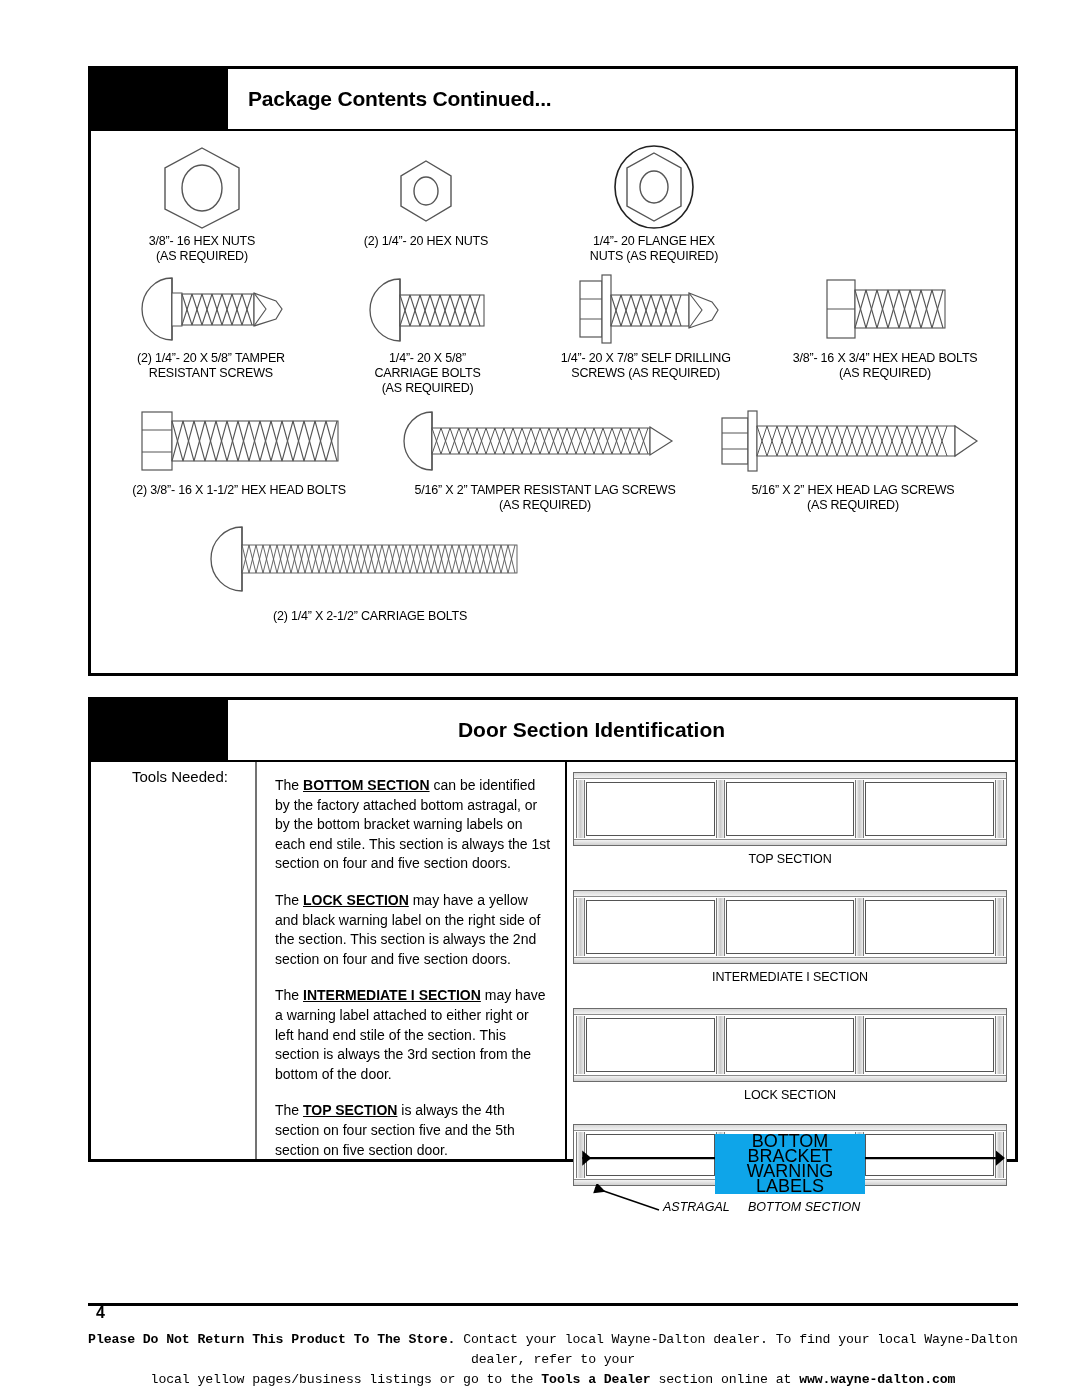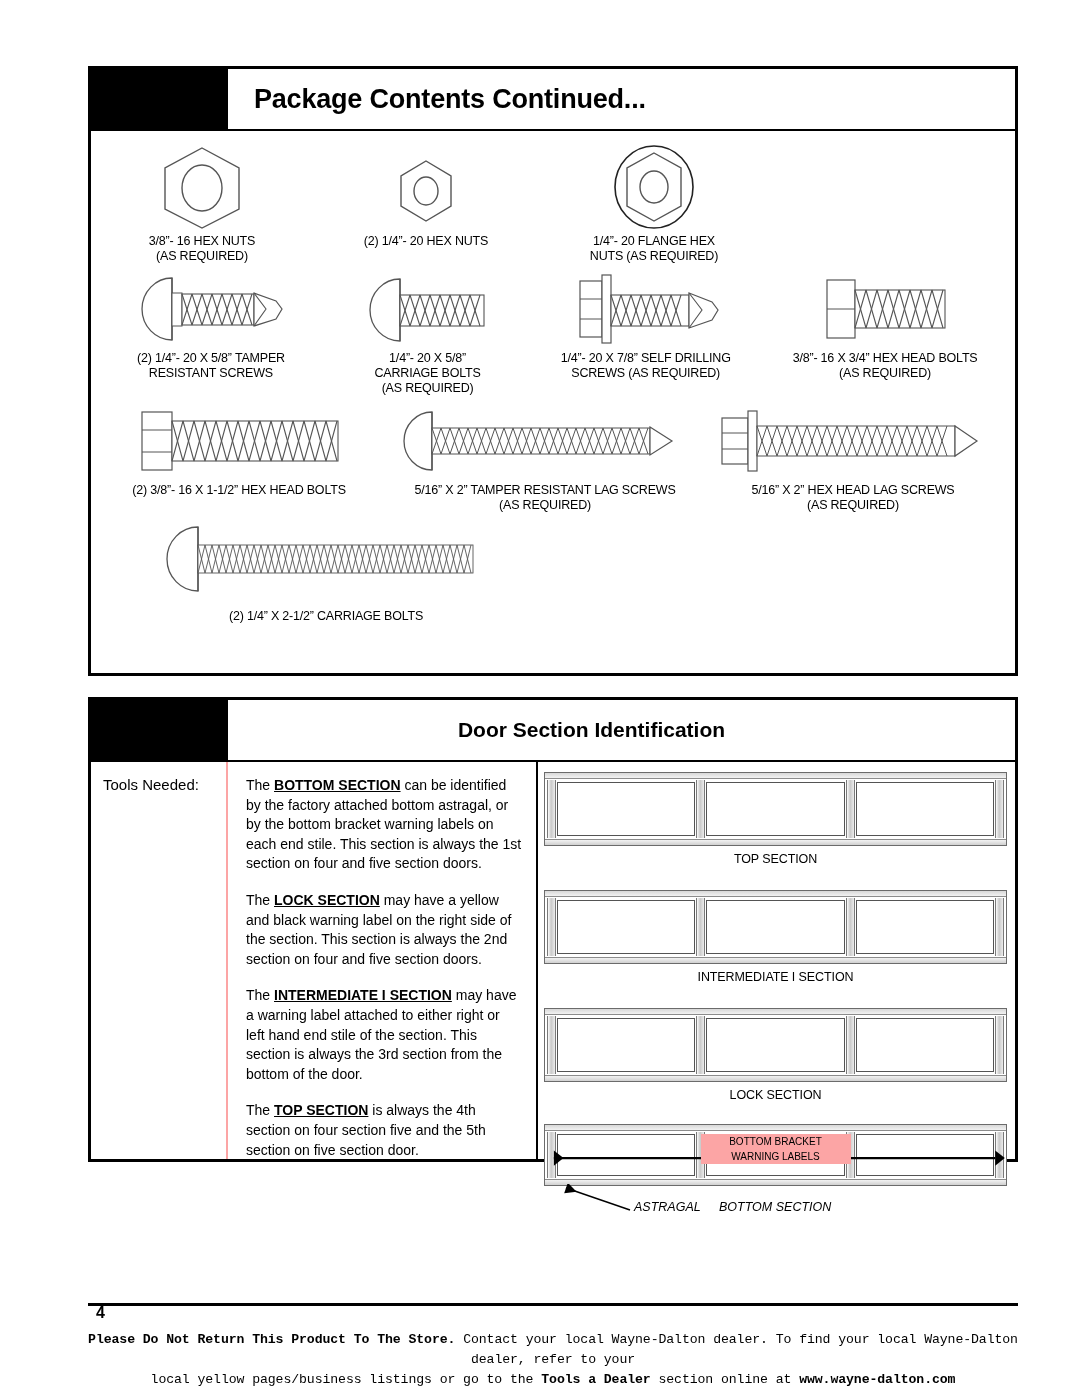--- a/index.html
+++ b/index.html
@@ -25,23 +25,23 @@
     display: flex;
     align-items: stretch;
     height: 62px;
     border-bottom: 2px solid #000;
   }
   .head-black { background: #000; width: 137px; flex: 0 0 137px; }
   .head-title {
     flex: 1;
     display: flex;
     align-items: center;
-    padding-left: 26px;
+    padding-left: 20px;
     font-weight: bold;
-    font-size: 27px;
+    font-size: 21px;
     letter-spacing: -0.2px;
   }
 
   .panel-body { padding: 8px 12px 0 0; }
 
   
   .hw-row { display: flex; width: 100%; }
   .hw-cell {
     display: flex;
     flex-direction: column;
@@ -67,23 +67,24 @@
   .door-head-black { background:#000; width: 137px; flex:0 0 137px; }
   .door-head-title {
     flex: 1;
     display:flex; align-items:center; justify-content:center;
     font-weight:bold; font-size:21px;
     padding-right: 60px;
   }
   .door-body { display:flex; height: calc(100% - 62px); }
   .col-tools {
     width: 137px; flex: 0 0 137px;
-    border-right: 2px solid #fca5a5;
-    padding: 14px 0 0 12px;
+    border-right: 2px solid #737373;
+    padding: 6px 0 0 12px;
     font-size: 15px;
+    margin-left: 29px;
   }
   .col-text {
     width: 310px; flex: 0 0 310px;
     border-right: 2px solid #000;
     padding: 14px 14px 0 18px;
     font-size: 14px;
     line-height: 19.6px;
   }
   .col-text p { margin-bottom: 17px; }
   .col-text b { font-weight: bold; text-decoration: underline; }
@@ -129,24 +130,24 @@
     text-align: center;
     font-size: 12.5px;
     letter-spacing: -0.1px;
     padding-top: 6px;
   }
 
   
   .bottom-block { position: relative; }
   .callout-txt {
     position: absolute;
-    font-size: 10px;
+    font-size: 18px;
     line-height: 15px;
     text-align: center;
-    background: #fca5a5;
+    background: #0ea5e9;
     padding: 0 9px;
     white-space: pre-line;
     z-index: 4;
   }
   .bot-lines { position:absolute; left:0; top:0; width:100%; height:100%; z-index:3; }
   .astragal-row {
     position: relative;
     height: 34px;
     font-style: italic;
   }
@@ -333,21 +334,21 @@
               </g>
               <path d="M245 22 L267 37 L245 52 Z" fill="#fff" stroke="#555" stroke-width="1.2"></path>
             </svg>
           </div>
           <div class="hw-label">5/16” X 2” HEX HEAD LAG SCREWS
 (AS REQUIRED)</div>
         </div>
       </div>
 
       <div class="hw-row" style="padding-top:6px;">
-        <div class="hw-cell" style="width:470px;">
+        <div class="hw-cell" style="width:470px;margin-left:44px;">
           <div class="hw-art" style="height:76px;">
             <svg width="380" height="76" viewBox="0 0 380 76">
               <path d="M62 8 A31 32 0 0 0 62 72 Z" fill="#fff" stroke="#555" stroke-width="1.3"></path>
               <line x1="62" y1="8" x2="62" y2="72" stroke="#555" stroke-width="1.3"></line>
               <g stroke="#555" stroke-width="0.9" fill="none">
                 <rect x="62" y="26" width="275" height="28" fill="#fff"></rect>
                 <path d="M62 26 L69 54 M69 26 L76 54 M76 26 L83 54 M83 26 L90 54 M90 26 L97 54 M97 26 L104 54 M104 26 L111 54 M111 26 L118 54 M118 26 L125 54 M125 26 L132 54 M132 26 L139 54 M139 26 L146 54 M146 26 L153 54 M153 26 L160 54 M160 26 L167 54 M167 26 L174 54 M174 26 L181 54 M181 26 L188 54 M188 26 L195 54 M195 26 L202 54 M202 26 L209 54 M209 26 L216 54 M216 26 L223 54 M223 26 L230 54 M230 26 L237 54 M237 26 L244 54 M244 26 L251 54 M251 26 L258 54 M258 26 L265 54 M265 26 L272 54 M272 26 L279 54 M279 26 L286 54 M286 26 L293 54 M293 26 L300 54 M300 26 L307 54 M307 26 L314 54 M314 26 L321 54 M321 26 L328 54 M328 26 L335 54"></path>
                 <path d="M69 26 L62 54 M76 26 L69 54 M83 26 L76 54 M90 26 L83 54 M97 26 L90 54 M104 26 L97 54 M111 26 L104 54 M118 26 L111 54 M125 26 L118 54 M132 26 L125 54 M139 26 L132 54 M146 26 L139 54 M153 26 L146 54 M160 26 L153 54 M167 26 L160 54 M174 26 L167 54 M181 26 L174 54 M188 26 L181 54 M195 26 L188 54 M202 26 L195 54 M209 26 L202 54 M216 26 L209 54 M223 26 L216 54 M230 26 L223 54 M237 26 L230 54 M244 26 L237 54 M251 26 L244 54 M258 26 L251 54 M265 26 L258 54 M272 26 L265 54 M279 26 L272 54 M286 26 L279 54 M293 26 L286 54 M300 26 L293 54 M307 26 L300 54 M314 26 L307 54 M321 26 L314 54 M328 26 L321 54 M335 26 L328 54"></path>
               </g>
             </svg>

